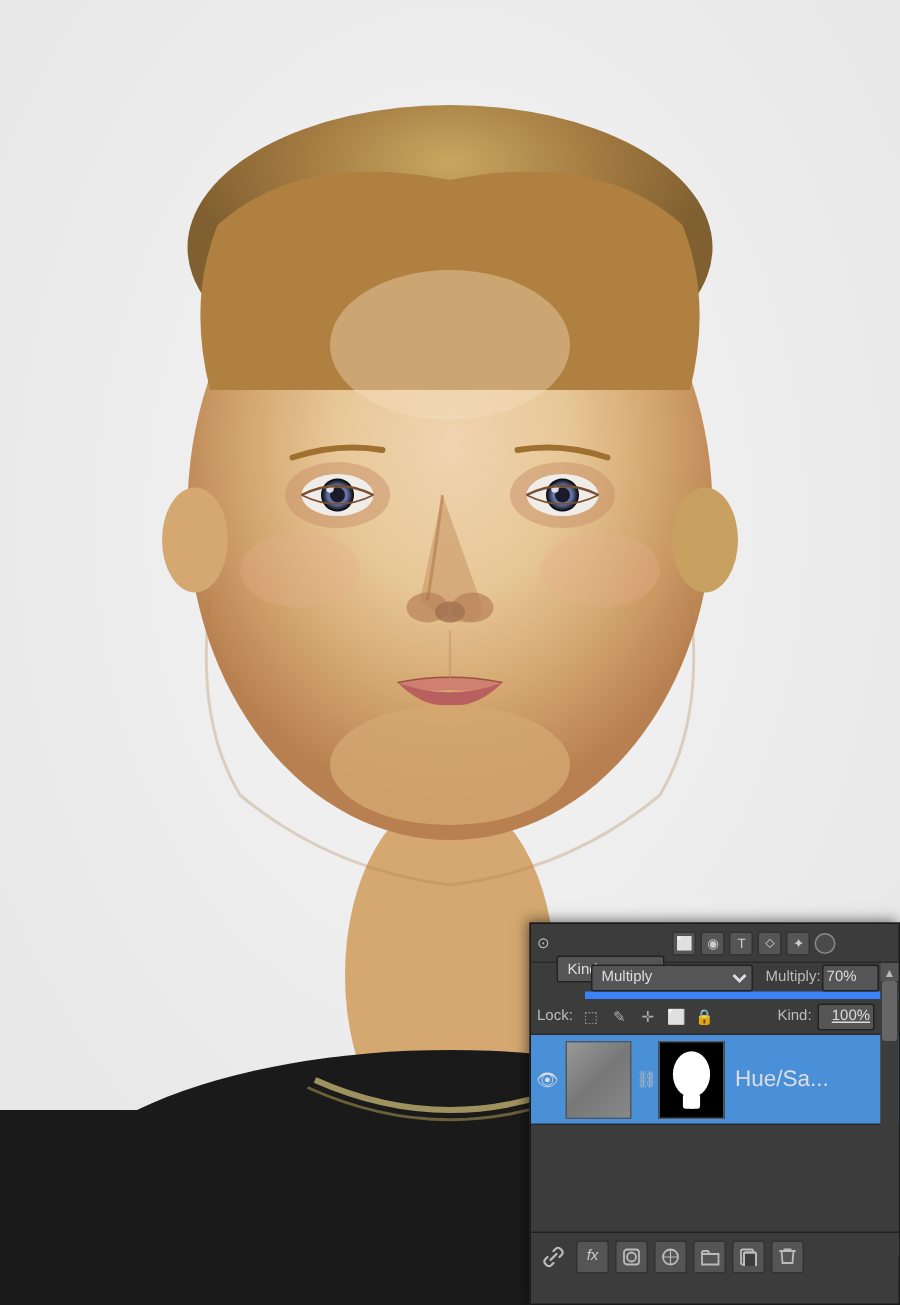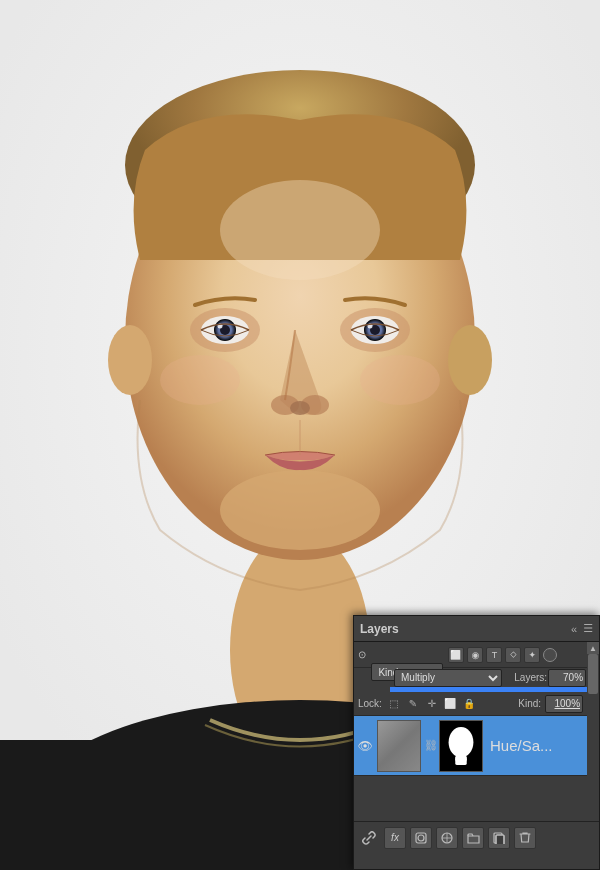--- a/index.html
+++ b/index.html
@@ -141,21 +141,20 @@
       margin-left: auto;
     }
     .opacity-input {
       background: #555;
       border: 1px solid #222;
       color: #ddd;
       font-size: 10px;
       height: 18px;
       width: 38px;
       border-radius: 2px;
-      text-align: right;
       padding: 0 2px;
     }
     .opacity-arrow {
       color: #aaa;
       font-size: 8px;
     }
 
     
     .lock-row {
       display: flex;
@@ -442,48 +441,41 @@
     <path d="M 300 420 L 300 455" stroke="#c08860" stroke-width="1.5" fill="none" opacity="0.4"></path>
 
     <ellipse cx="300" cy="510" rx="80" ry="40" fill="#d4a870" opacity="0.8"></ellipse>
 
     <path d="M 140 400 Q 130 480 160 530 Q 220 580 300 590 Q 380 580 440 530 Q 470 480 460 400" fill="none" stroke="#b08050" stroke-width="2" opacity="0.3"></path>
   </svg>
 </div>
 
 <div id="layers-panel">
 
-  <div class="panel-header">
-    <span class="panel-title">Layers</span>
-    <div class="panel-header-icons">
-      <span class="header-icon">«</span>
-      <span class="header-icon">☰</span>
-    </div>
-  </div>
 
   <div class="filter-row">
     <span class="filter-label">⊙</span>
     <select class="filter-select">
       <option>Kind</option>
     </select>
     <div class="filter-icons">
       <div class="filter-icon-btn">⬜</div>
       <div class="filter-icon-btn">◉</div>
       <div class="filter-icon-btn">T</div>
       <div class="filter-icon-btn">⬦</div>
       <div class="filter-icon-btn">✦</div>
     </div>
     <div class="filter-icon-circle"></div>
   </div>
 
   <div class="blend-row">
     <select class="blend-select">
       <option>Multiply</option>
     </select>
-    <span class="opacity-label">Layers:</span>
+    <span class="opacity-label">Multiply:</span>
     <input type="text" class="opacity-input" value="70%" style="">
     <span class="opacity-arrow">▼</span>
   </div>
 
   <div class="lock-row">
     <span class="lock-label">Lock:</span>
     <div class="lock-icons">
       <button class="lock-icon-btn">⬚</button>
       <button class="lock-icon-btn">✎</button>
       <button class="lock-icon-btn">✛</button>

